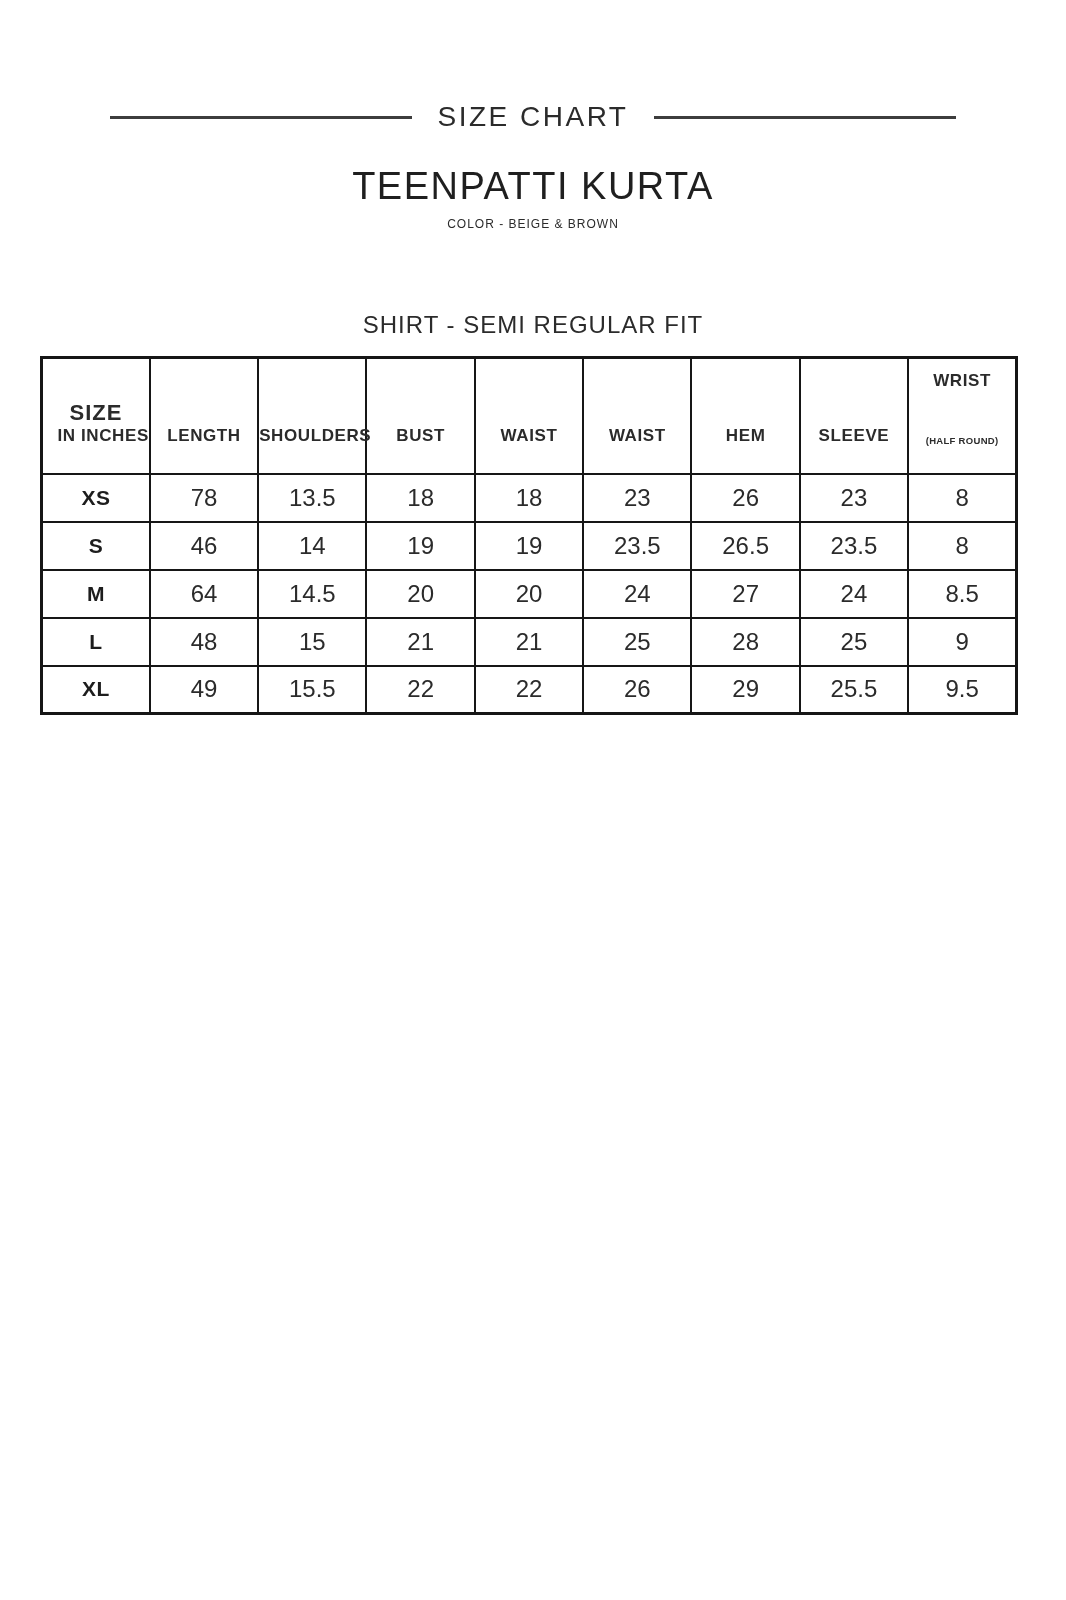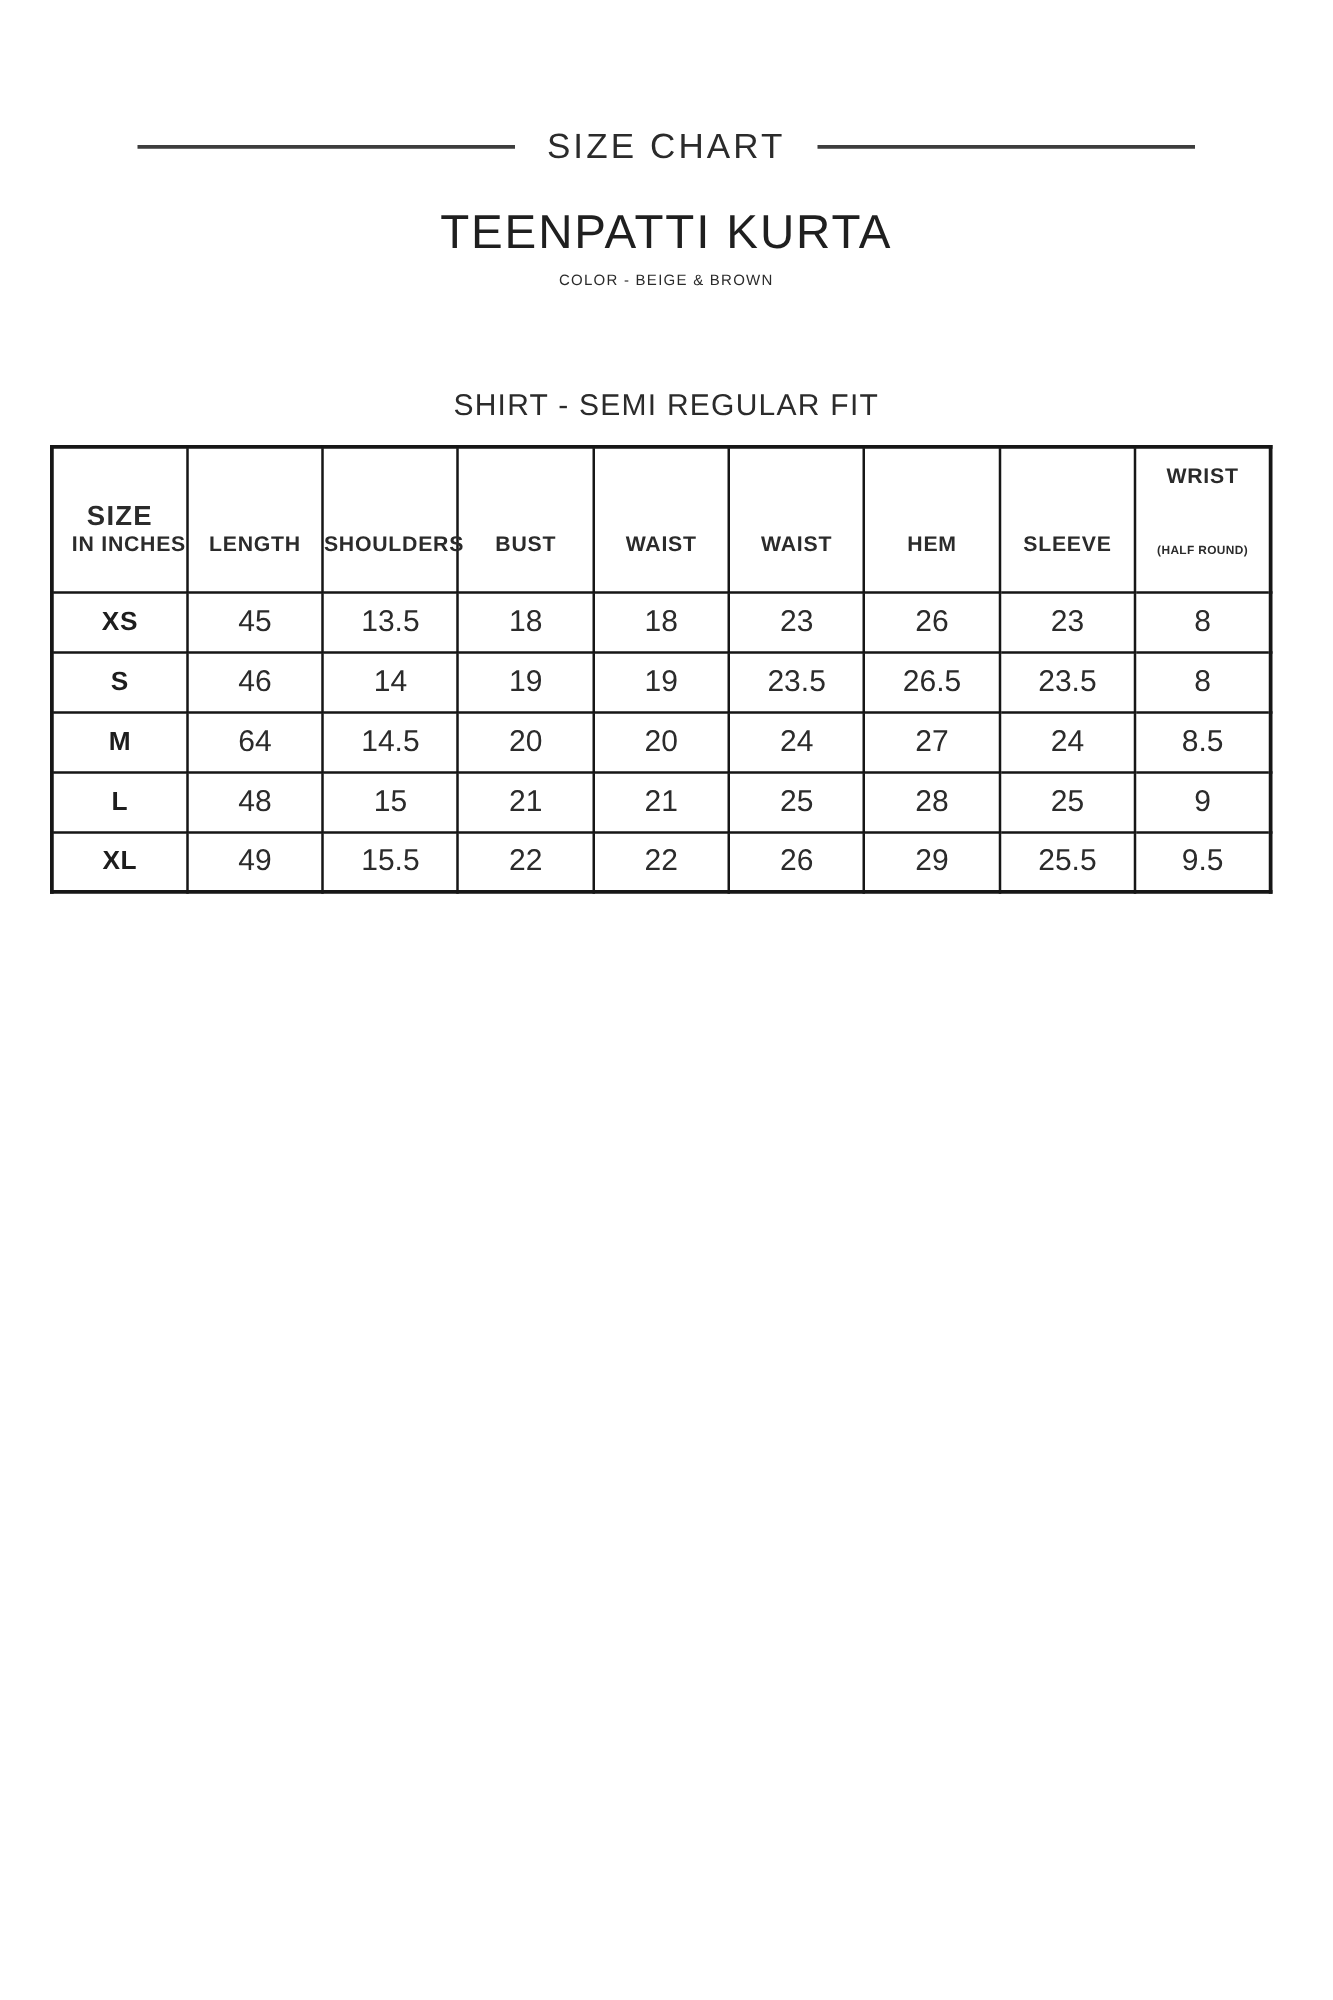--- a/index.html
+++ b/index.html
@@ -148,21 +148,21 @@
         <th>SLEEVE</th>
         <th class="wrist-head">
           <span class="wrist-main">WRIST</span>
           <span class="wrist-sub">(HALF ROUND)</span>
         </th>
       </tr>
     </thead>
     <tbody>
       <tr>
         <td class="size-label">XS</td>
-        <td>45</td>
+        <td>78</td>
         <td>13.5</td>
         <td>18</td>
         <td>18</td>
         <td>23</td>
         <td>26</td>
         <td>23</td>
         <td>8</td>
       </tr>
       <tr>
         <td class="size-label">S</td>

